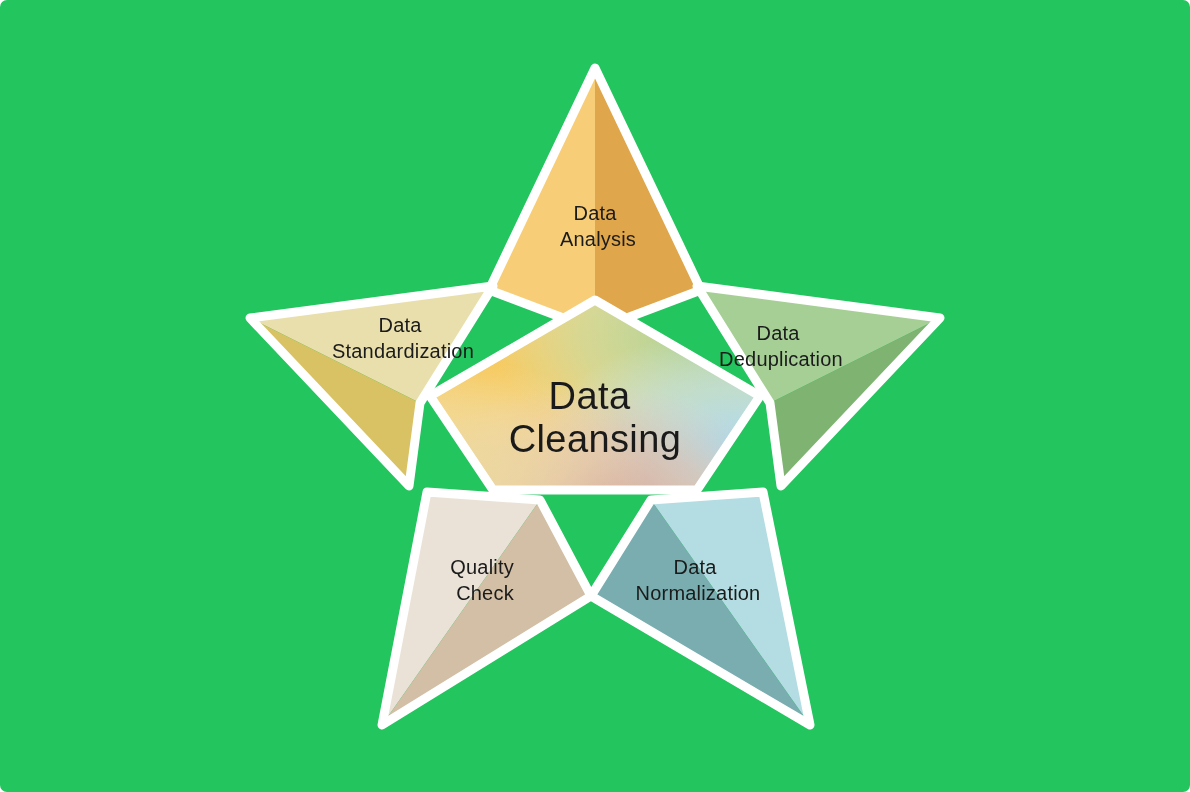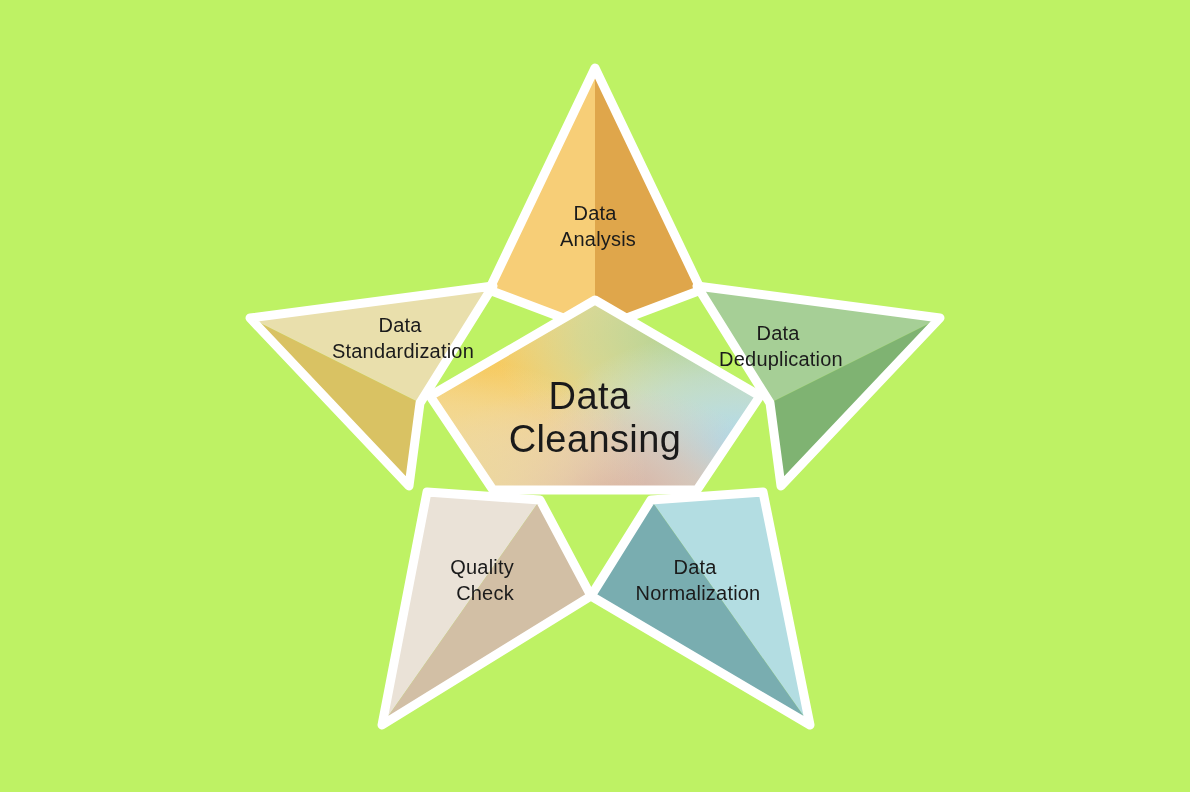--- a/index.html
+++ b/index.html
@@ -46,21 +46,21 @@
   .gap-stroke {
     fill: none;
     stroke: #ffffff;
     stroke-width: 9;
     stroke-linejoin: round;
   }
 </style>
 </head>
 <body>
 
-<div id="diagram-root" style="background: #bef264;">
+<div id="diagram-root" style="background: #22c55e; border-radius: 7px;">
   <svg class="star-svg" viewBox="0 0 1190 792" xmlns="http://www.w3.org/2000/svg">
     <defs>
       <radialGradient id="centerGradYellow" cx="18%" cy="40%" r="85%">
         <stop offset="0%" stop-color="#f6c95c"></stop>
         <stop offset="45%" stop-color="#f8d278"></stop>
         <stop offset="100%" stop-color="#f5d79a" stop-opacity="0"></stop>
       </radialGradient>
       <radialGradient id="centerGradGreen" cx="82%" cy="22%" r="62%">
         <stop offset="0%" stop-color="#a4cf8d"></stop>
         <stop offset="60%" stop-color="#bcdcaa" stop-opacity="0.55"></stop>

